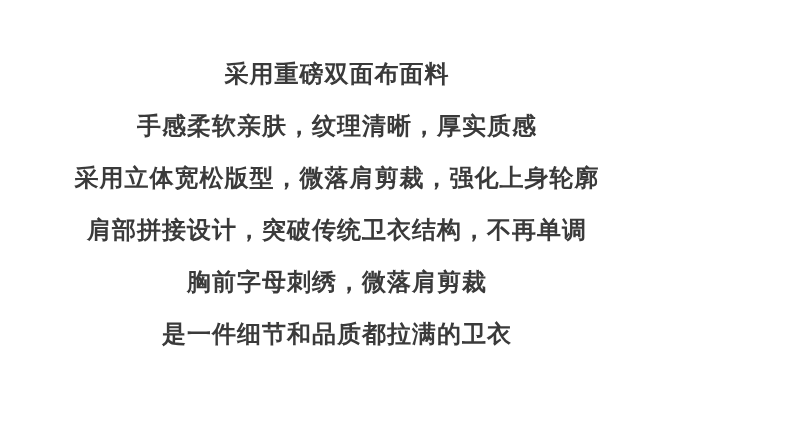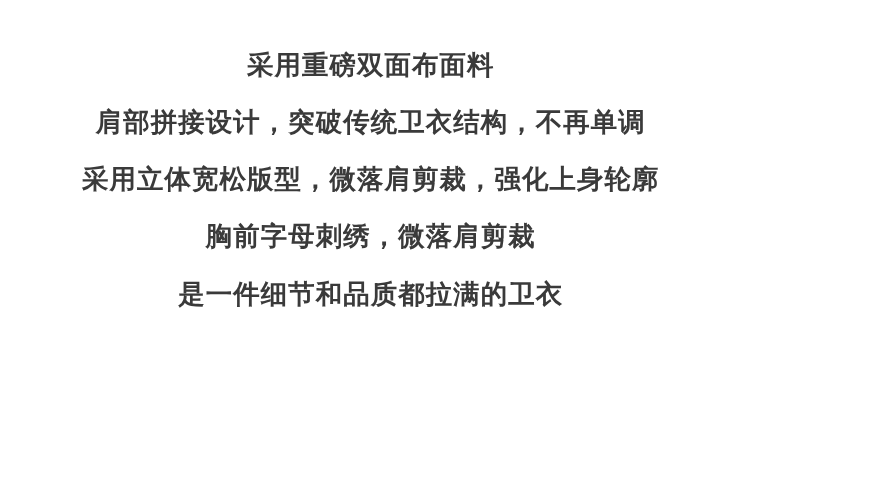--- a/index.html
+++ b/index.html
@@ -7,38 +7,39 @@
     padding: 0;
   }
   body {
     width: 790px;
     height: 436px;
     background: #ffffff;
     overflow: hidden;
     font-family: "Liberation Sans", "DejaVu Sans", sans-serif;
   }
   .description-block {
-    padding-top: 33px;
+    padding-top: 48px;
     width: 674px;
   }
   .description-line {
     margin: 0;
     height: 52px;
     display: flex;
     align-items: center;
     justify-content: center;
     font-size: 24px;
     font-weight: 700;
     color: #3a3a3a;
     letter-spacing: 1px;
     white-space: nowrap;
   }
 </style>
 </head>
 <body>
 
 <div class="description-block">
   <p class="description-line">采用重磅双面布面料</p>
+  <p class="description-line">手感柔软亲肤，纹理清晰，厚实质感</p>
+  <p class="description-line">采用立体宽松版型，微落肩剪裁，强化上身轮廓</p>
   <p class="description-line">肩部拼接设计，突破传统卫衣结构，不再单调</p>
-  <p class="description-line">采用立体宽松版型，微落肩剪裁，强化上身轮廓</p>
   <p class="description-line">胸前字母刺绣，微落肩剪裁</p>
   <p class="description-line">是一件细节和品质都拉满的卫衣</p>
 </div>
 
 </body></html>

